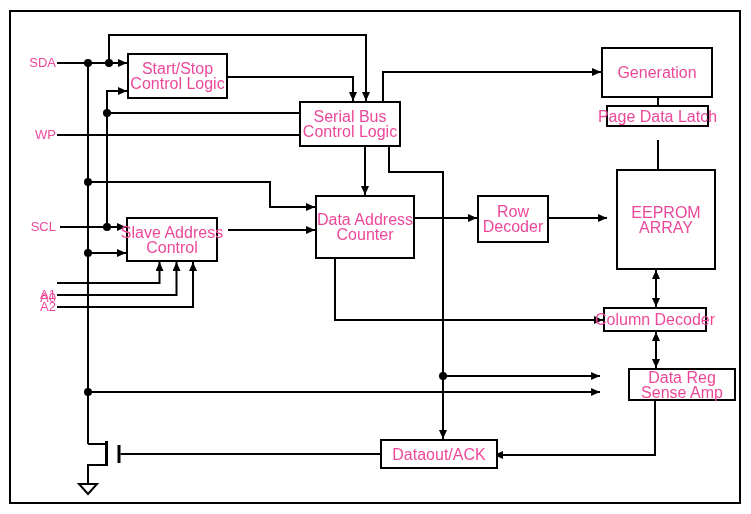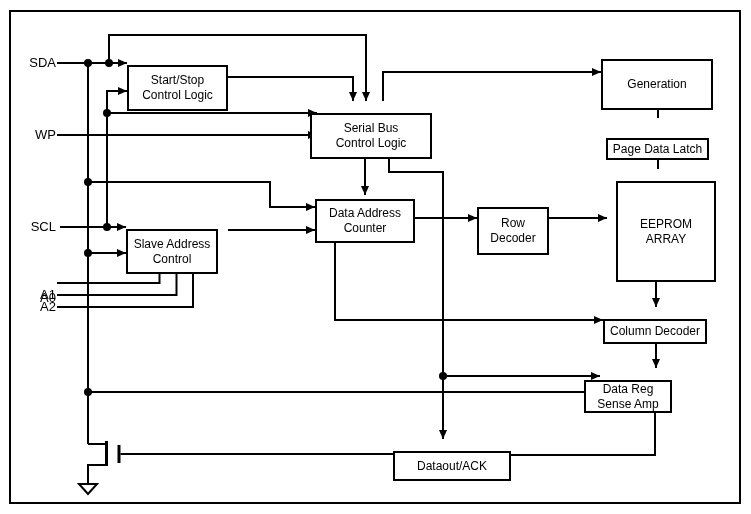--- a/index.html
+++ b/index.html
@@ -1,38 +1,37 @@
 <!DOCTYPE html>
 <html><head>
 <meta charset="utf-8">
 <style>
   html,body{margin:0;padding:0;background:#ffffff;}
   #stage{
     position:relative;
     width:751px;height:514px;
     background:#ffffff;
     font-family:"Liberation Sans", sans-serif;
-    color:#000000;
+    color:#ec4899;
     overflow:hidden;
   }
   #wires{position:absolute;left:0;top:0;}
   .block{
     position:absolute;
     box-sizing:border-box;
     border:2px solid #000;
     background:#ffffff;
     display:flex;
     flex-direction:column;
     align-items:center;
     justify-content:center;
     text-align:center;
-    font-size:12px;
+    font-size:16px;
     line-height:15px;
     white-space:nowrap;
-    margin-top:12px;
   }
   .pin{
     position:absolute;
     left:18px;
     width:38px;
     text-align:right;
     font-size:13px;
     line-height:15px;
   }
 </style>
@@ -109,59 +108,59 @@
   <div class="pin" style="top:219px">SCL</div>
   <div class="pin" style="top:290px">A0</div>
   <div class="pin" style="top:287px">A1</div>
   <div class="pin" style="top:299px">A2</div>
 
   <div class="block" style="left:127px;top:53px;width:101px;height:46px">
     <span>Start/Stop</span>
     <span>Control Logic</span>
   </div>
 
-  <div class="block" style="left:310px;top:101px;width:122px;height:46px">
+  <div class="block" style="left:299px;top:101px;width:102px;height:46px">
     <span>Serial Bus</span>
     <span>Control Logic</span>
   </div>
 
   <div class="block" style="left:126px;top:217px;width:92px;height:45px">
     <span>Slave Address</span>
     <span>Control</span>
   </div>
 
-  <div class="block" style="left:315px;top:187px;width:100px;height:44px">
+  <div class="block" style="left:315px;top:195px;width:100px;height:64px">
     <span>Data Address</span>
     <span>Counter</span>
   </div>
 
   <div class="block" style="left:477px;top:195px;width:72px;height:48px">
     <span>Row</span>
     <span>Decoder</span>
   </div>
 
   <div class="block" style="left:601px;top:47px;width:112px;height:51px">
     <span>Generation</span>
   </div>
 
-  <div class="block" style="left:606px;top:126px;width:103px;height:22px">
+  <div class="block" style="left:606px;top:105px;width:103px;height:22px">
     <span>Page Data Latch</span>
   </div>
 
   <div class="block" style="left:616px;top:169px;width:100px;height:101px">
     <span>EEPROM</span>
     <span>ARRAY</span>
   </div>
 
   <div class="block" style="left:603px;top:307px;width:104px;height:25px">
     <span>Column Decoder</span>
   </div>
 
-  <div class="block" style="left:584px;top:368px;width:88px;height:33px">
+  <div class="block" style="left:628px;top:368px;width:108px;height:33px">
     <span>Data Reg</span>
     <span>Sense Amp</span>
   </div>
 
-  <div class="block" style="left:393px;top:439px;width:118px;height:30px">
+  <div class="block" style="left:380px;top:439px;width:118px;height:30px">
     <span>Dataout/ACK</span>
   </div>
 
 </div>
 
 </body></html>

